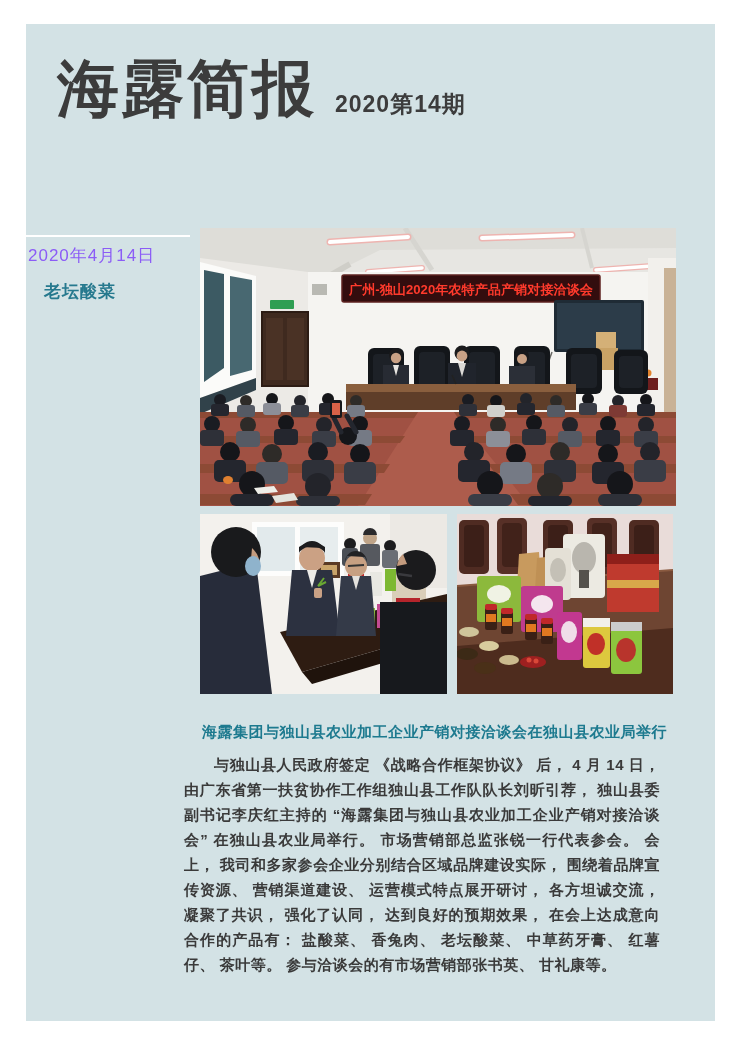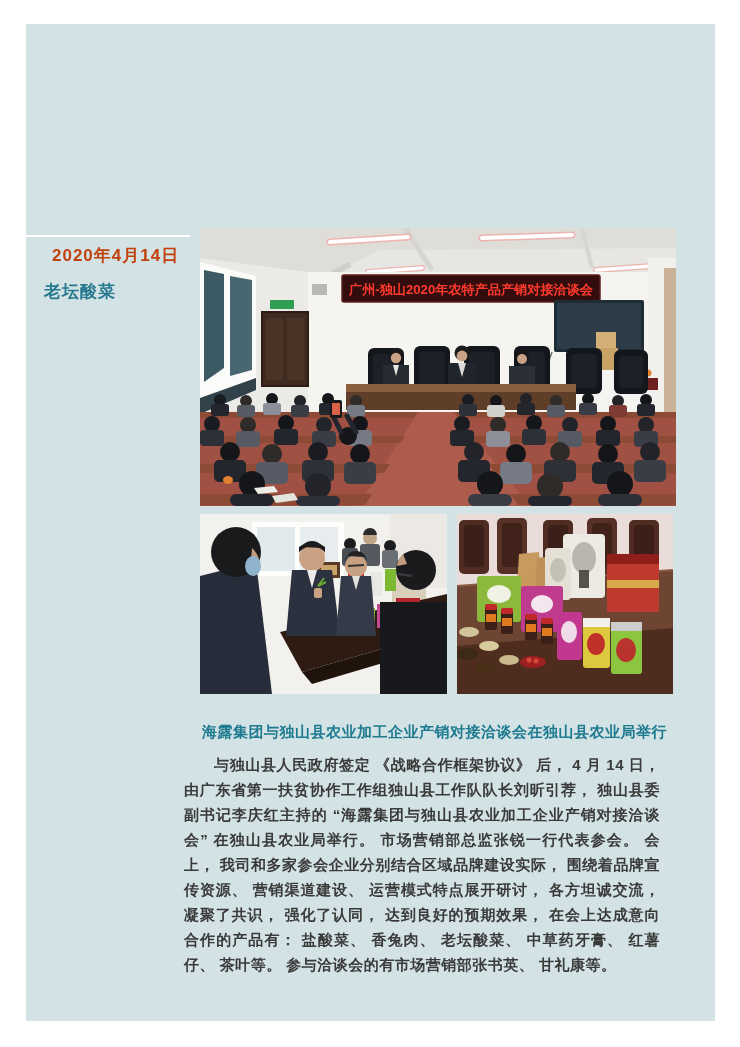--- a/index.html
+++ b/index.html
@@ -3,37 +3,39 @@
 <meta charset="utf-8">
 <style>
   html,body{margin:0;padding:0;}
   body{width:740px;height:1047px;font-family:"Liberation Sans",sans-serif;}
   .page{position:relative;width:740px;height:1047px;background:#ffffff;overflow:hidden;}
   .panel{position:absolute;left:26px;top:24px;width:689px;height:997px;background:#d3e2e5;}
   .masthead{position:absolute;left:57px;top:56px;display:flex;align-items:flex-end;gap:18px;}
   .masthead .title{font-size:62px;line-height:66px;font-weight:800;color:#3c3c3c;letter-spacing:3px;}
   .masthead .issue{font-size:23px;line-height:36px;font-weight:700;color:#3c3c3c;letter-spacing:1px;}
   .rule{position:absolute;left:26px;top:235px;width:164px;height:2px;background:#ffffff;}
-  .meta-date{position:absolute;left:52px;top:244px;font-size:17px;font-weight:700;color:#c2410c;letter-spacing:1px;}
+  .meta-date{position:absolute;left:28px;top:244px;font-size:17px;font-weight:400;color:#8b5cf6;letter-spacing:1px;}
   .meta-dept{position:absolute;left:44px;top:280px;font-size:17px;font-weight:700;color:#26798e;letter-spacing:1px;}
   .photo{position:absolute;display:block;}
   .photo-main{left:200px;top:228px;width:476px;height:278px;}
   .photo-left{left:200px;top:514px;width:247px;height:180px;}
   .photo-right{left:457px;top:514px;width:216px;height:180px;}
   .headline{position:absolute;left:202px;top:723px;width:476px;font-size:15px;font-weight:700;color:#1d7a8f;letter-spacing:0.5px;}
   .body-text{position:absolute;left:184px;top:752px;width:476px;font-size:15px;line-height:25px;font-weight:600;color:#3a3a3a;text-align:justify;text-indent:2em;letter-spacing:0.5px;}
   svg{display:block;}
 </style>
 </head>
 <body>
 
 <div class="page">
   <div class="panel"></div>
 
   <div class="masthead">
+    <div class="title">海露简报</div>
+    <div class="issue">2020第14期</div>
   </div>
 
   <div class="rule"></div>
   <div class="meta-date">2020年4月14日</div>
   <div class="meta-dept">老坛酸菜</div>
 
   <svg class="photo photo-main" viewBox="0 0 476 278" xmlns="http://www.w3.org/2000/svg">
     <rect width="476" height="278" fill="#f1efec"></rect>
 
     <g>

